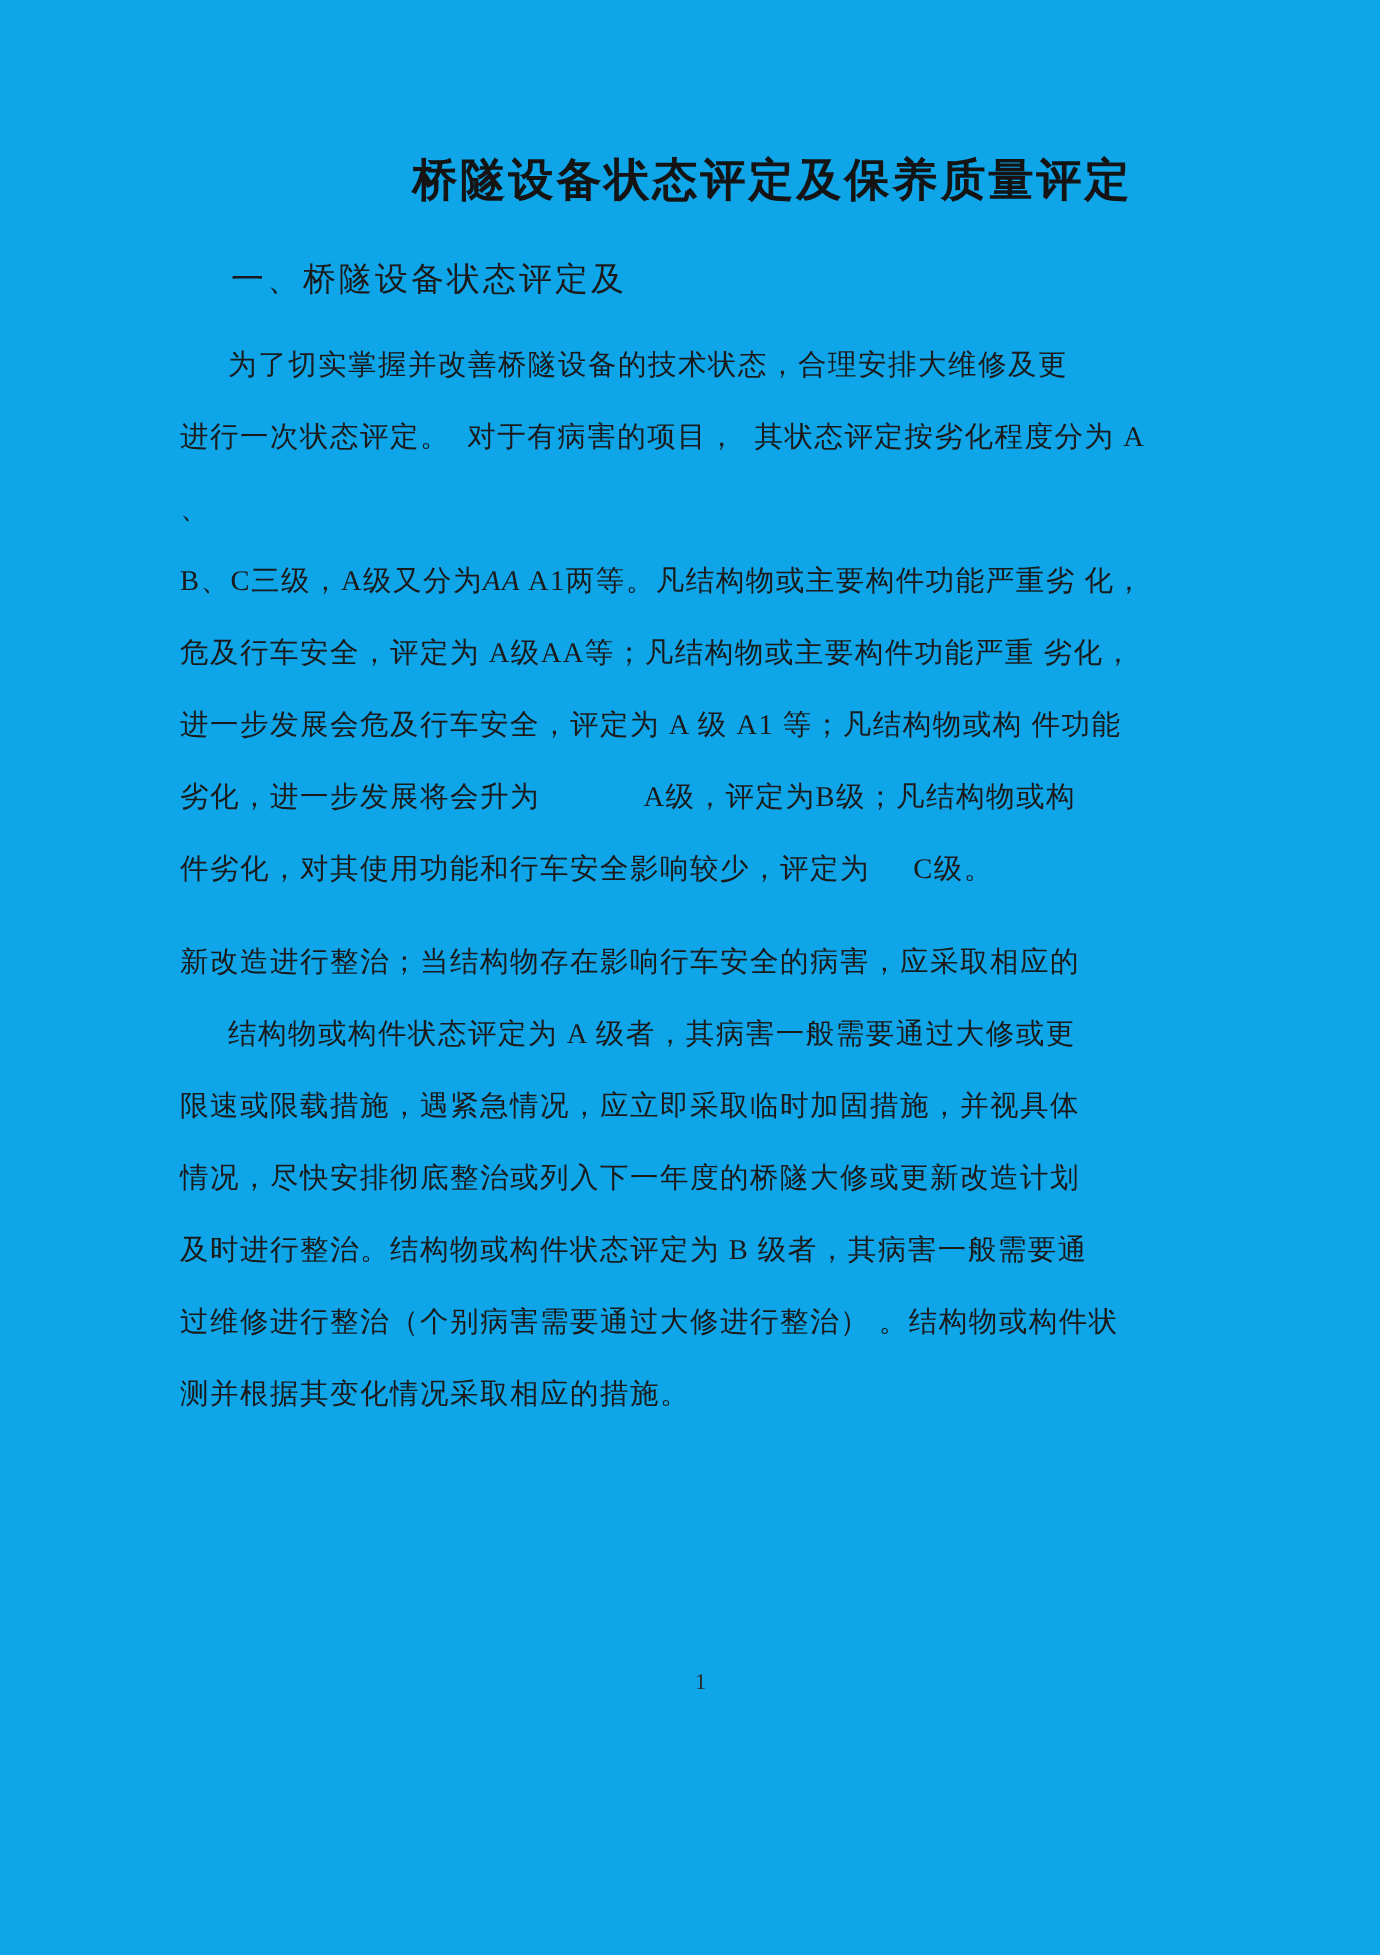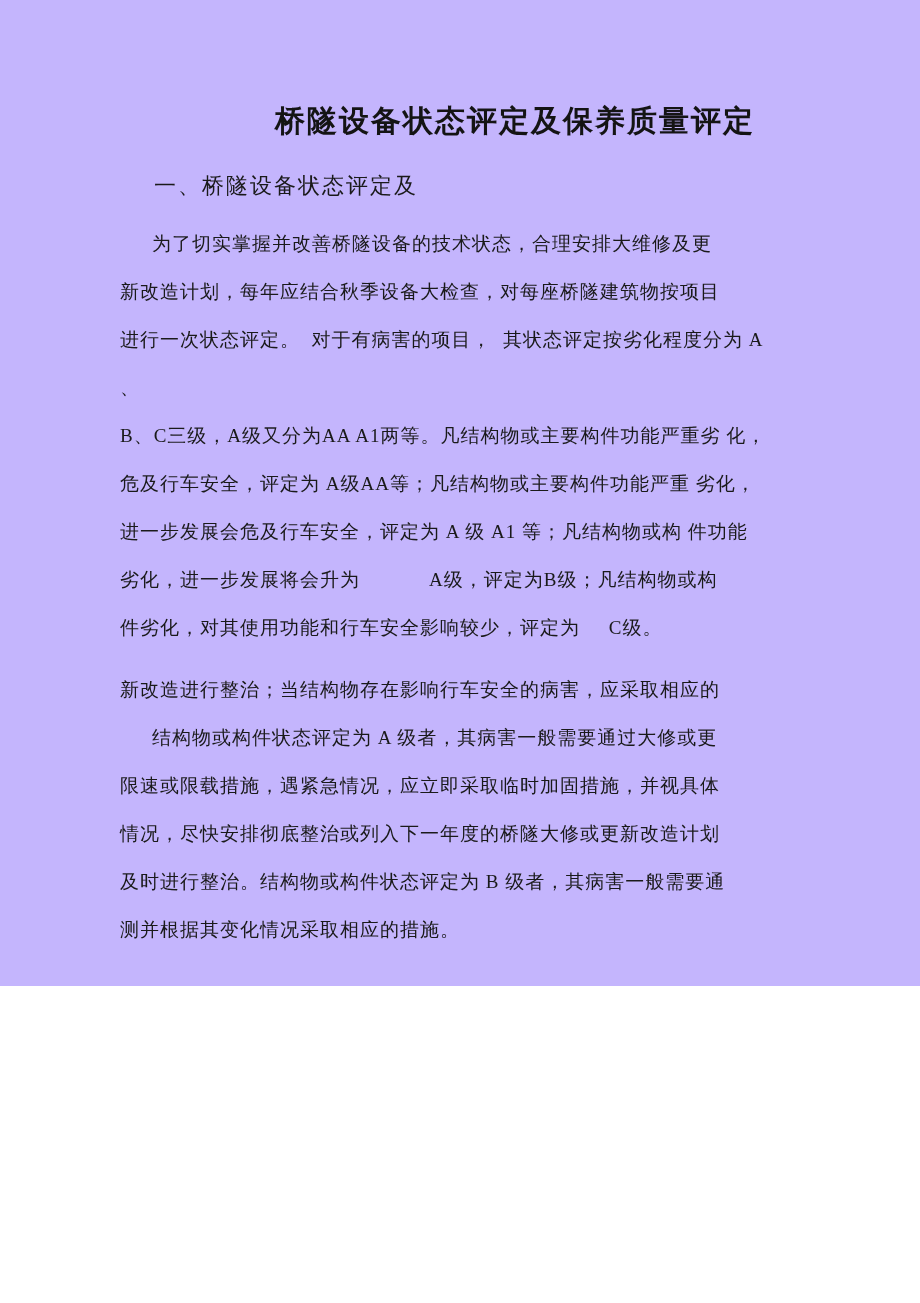--- a/index.html
+++ b/index.html
@@ -3,22 +3,22 @@
 <meta charset="utf-8">
 <style>
   html, body {
     margin: 0;
     padding: 0;
     background: #ffffff;
   }
   .page {
     position: relative;
     width: 920px;
-    height: 986px;
-    background: #c4b5fd;
+    height: 1303px;
+    background: #0ea5e9;
     overflow: hidden;
     font-family: "Liberation Serif", "DejaVu Serif", serif;
     color: #1a1a1a;
   }
   .content {
     padding: 0 120px;
   }
   .doc-title {
     margin: 98px 0 0 0;
     font-size: 30px;
@@ -66,32 +66,32 @@
 </style>
 </head>
 <body>
 
 <div class="page">
   <div class="content">
     <h1 class="doc-title">桥隧设备状态评定及保养质量评定</h1>
     <h2 class="doc-subtitle">一、桥隧设备状态评定及</h2>
     <div class="para p1">
         <div class="line indent"><span>为了切实掌握并改善桥隧设备的技术状态，合理安排大维修及更</span></div>
-        <div class="line"><span>新改造计划，每年应结合秋季设备大检查，对每座桥隧建筑物按项目</span></div>
         <div class="line"><span>进行一次状态评定。  对于有病害的项目，  其状态评定按劣化程度分为 A</span></div>
         <div class="line"><span>、</span></div>
-        <div class="line"><span>B、C三级，A级又分为</span><span style="">AA</span><span> A1两等。凡结构物或主要构件功能严重劣 化，</span></div>
+        <div class="line"><span>B、C三级，A级又分为</span><span style="font-style: italic;">AA</span><span> A1两等。凡结构物或主要构件功能严重劣 化，</span></div>
         <div class="line"><span>危及行车安全，评定为 A级AA等；凡结构物或主要构件功能严重 劣化，</span></div>
         <div class="line"><span>进一步发展会危及行车安全，评定为 A 级 A1 等；凡结构物或构 件功能</span></div>
         <div class="line"><span>劣化，进一步发展将会升为            A级，评定为B级；凡结构物或构</span></div>
         <div class="line"><span>件劣化，对其使用功能和行车安全影响较少，评定为     C级。</span></div>
       </div>
     <div class="para p2">
         <div class="line"><span>新改造进行整治；当结构物存在影响行车安全的病害，应采取相应的</span></div>
         <div class="line indent"><span>结构物或构件状态评定为 A 级者，其病害一般需要通过大修或更</span></div>
         <div class="line"><span>限速或限载措施，遇紧急情况，应立即采取临时加固措施，并视具体</span></div>
         <div class="line"><span>情况，尽快安排彻底整治或列入下一年度的桥隧大修或更新改造计划</span></div>
         <div class="line"><span>及时进行整治。结构物或构件状态评定为 B 级者，其病害一般需要通</span></div>
+        <div class="line"><span>过维修进行整治（个别病害需要通过大修进行整治） 。结构物或构件状</span></div>
         <div class="line"><span>测并根据其变化情况采取相应的措施。</span></div>
       </div>
     <div class="page-number">1</div>
   </div>
 </div>
 
 </body></html>

